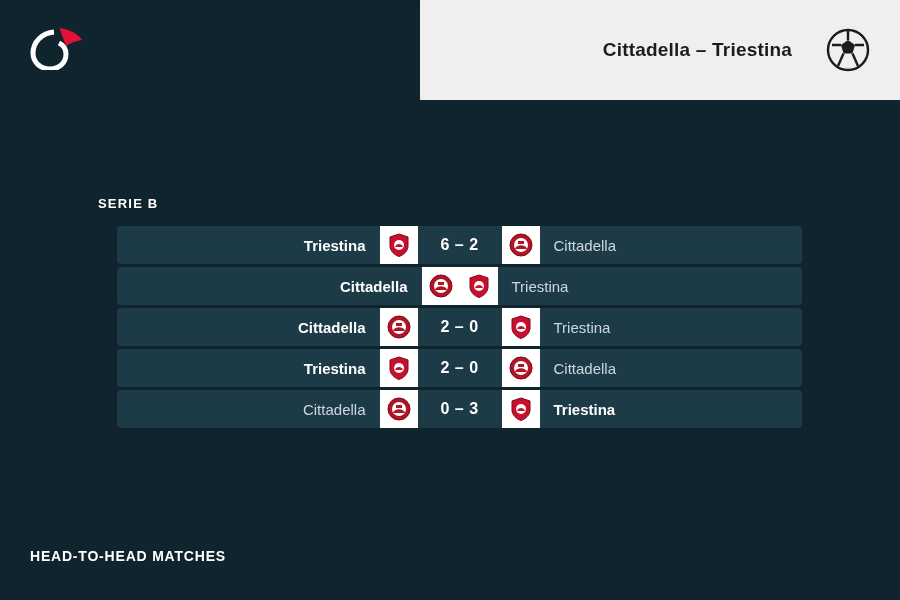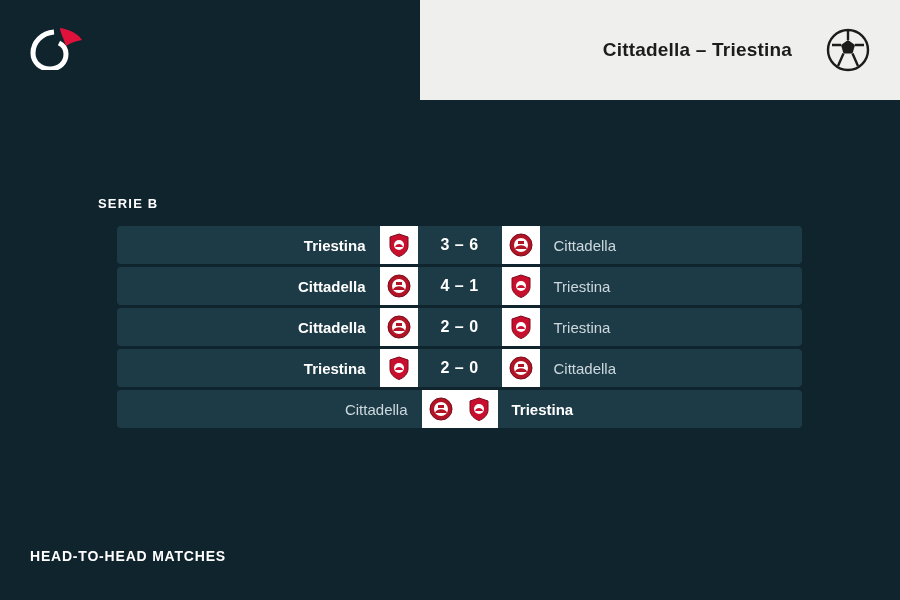--- a/index.html
+++ b/index.html
@@ -190,21 +190,21 @@
 
     <div class="match-row">
       <div class="team home winner">Triestina</div>
       <div class="crest">
         <svg width="26" height="26" viewBox="0 0 26 26">
           <path d="M13,2 L22,5 L22,14 C22,19 17.5,23 13,24.5 C8.5,23 4,19 4,14 L4,5 Z" fill="#c8102e" stroke="#7a0a1c" stroke-width="1"></path>
           <circle cx="13" cy="13" r="5" fill="#ffffff"></circle>
           <path d="M9,15 C10,11 16,11 17,15 Z" fill="#c8102e"></path>
         </svg>
       </div>
-      <div class="score">3 – 6</div>
+      <div class="score">6 – 2</div>
       <div class="crest">
         <svg width="26" height="26" viewBox="0 0 26 26">
           <circle cx="13" cy="13" r="11" fill="#b01425" stroke="#7a0a1c" stroke-width="1"></circle>
           <circle cx="13" cy="13" r="7" fill="#ffffff"></circle>
           <path d="M7,17 C8,12 18,12 19,17 Z" fill="#b01425"></path>
           <rect x="10" y="9" width="6" height="3" fill="#b01425"></rect>
         </svg>
       </div>
       <div class="team away">Cittadella</div>
     </div>
@@ -212,21 +212,20 @@
     <div class="match-row">
       <div class="team home winner">Cittadella</div>
       <div class="crest">
         <svg width="26" height="26" viewBox="0 0 26 26">
           <circle cx="13" cy="13" r="11" fill="#b01425" stroke="#7a0a1c" stroke-width="1"></circle>
           <circle cx="13" cy="13" r="7" fill="#ffffff"></circle>
           <path d="M7,17 C8,12 18,12 19,17 Z" fill="#b01425"></path>
           <rect x="10" y="9" width="6" height="3" fill="#b01425"></rect>
         </svg>
       </div>
-      <div class="score">4 – 1</div>
       <div class="crest">
         <svg width="26" height="26" viewBox="0 0 26 26">
           <path d="M13,2 L22,5 L22,14 C22,19 17.5,23 13,24.5 C8.5,23 4,19 4,14 L4,5 Z" fill="#c8102e" stroke="#7a0a1c" stroke-width="1"></path>
           <circle cx="13" cy="13" r="5" fill="#ffffff"></circle>
           <path d="M9,15 C10,11 16,11 17,15 Z" fill="#c8102e"></path>
         </svg>
       </div>
       <div class="team away">Triestina</div>
     </div>
 
@@ -275,20 +274,21 @@
     <div class="match-row">
       <div class="team home">Cittadella</div>
       <div class="crest">
         <svg width="26" height="26" viewBox="0 0 26 26">
           <circle cx="13" cy="13" r="11" fill="#b01425" stroke="#7a0a1c" stroke-width="1"></circle>
           <circle cx="13" cy="13" r="7" fill="#ffffff"></circle>
           <path d="M7,17 C8,12 18,12 19,17 Z" fill="#b01425"></path>
           <rect x="10" y="9" width="6" height="3" fill="#b01425"></rect>
         </svg>
       </div>
+      <div class="score">0 – 3</div>
       <div class="crest">
         <svg width="26" height="26" viewBox="0 0 26 26">
           <path d="M13,2 L22,5 L22,14 C22,19 17.5,23 13,24.5 C8.5,23 4,19 4,14 L4,5 Z" fill="#c8102e" stroke="#7a0a1c" stroke-width="1"></path>
           <circle cx="13" cy="13" r="5" fill="#ffffff"></circle>
           <path d="M9,15 C10,11 16,11 17,15 Z" fill="#c8102e"></path>
         </svg>
       </div>
       <div class="team away winner">Triestina</div>
     </div>
 

